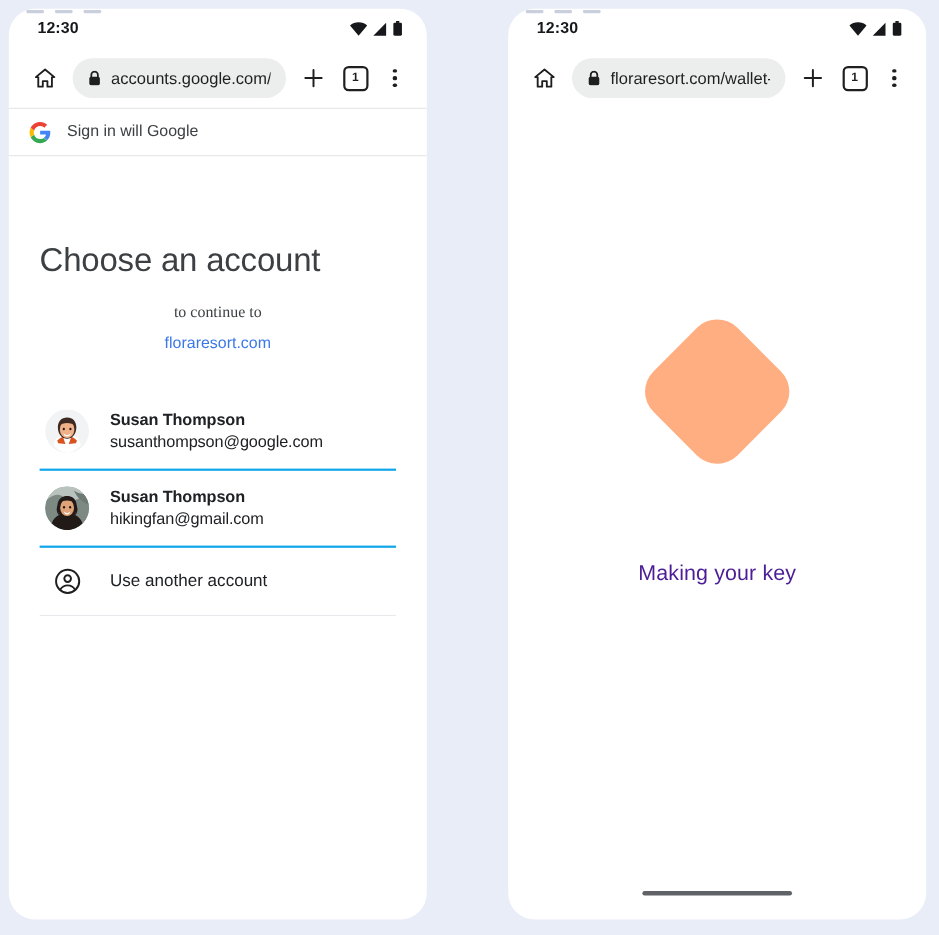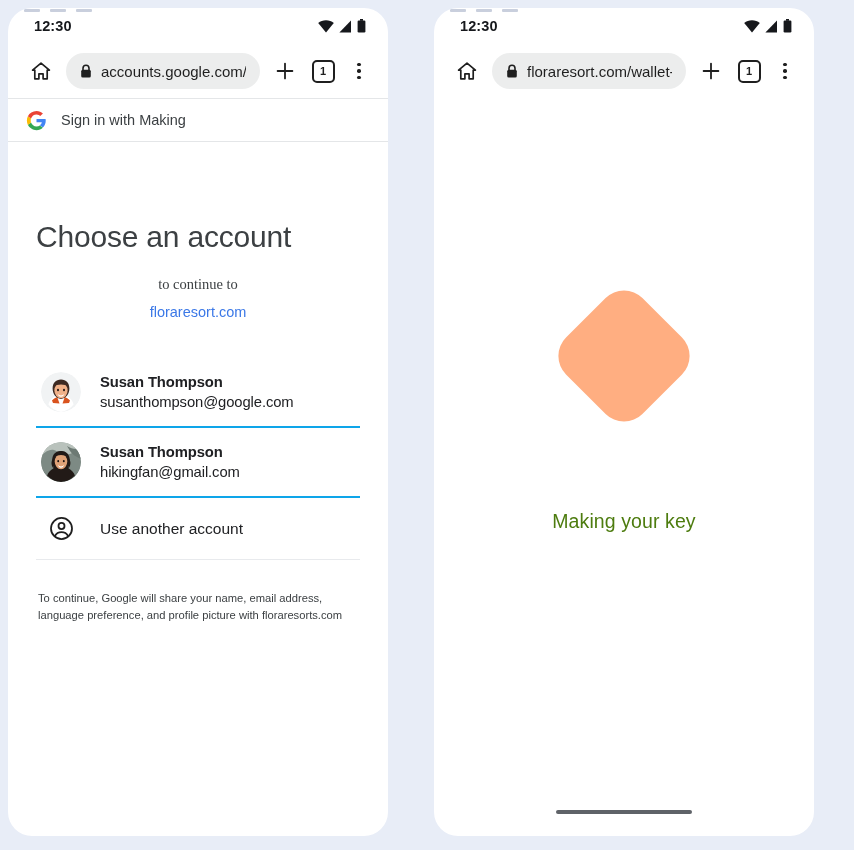--- a/index.html
+++ b/index.html
@@ -12,21 +12,21 @@
     background: #e8edf7;
     font-family: "Liberation Sans", sans-serif;
     overflow: hidden;
     position: relative;
   }
 
   .stage {
     position: absolute;
     inset: 0;
     display: flex;
-    gap: 46px;
+    gap: 74px;
     padding-left: 8px;
     box-sizing: border-box;
   }
 
   
   .phone {
     position: relative;
     width: 380px;
     margin-top: 8px;
     height: 828px;
@@ -251,21 +251,21 @@
   .diamond {
     width: 108px;
     height: 108px;
     border-radius: 26px;
     transform: rotate(45deg);
     margin-top: 204px;
   }
   .making-label {
     margin-top: 100px;
     font-size: 19.5px;
-    color: #4d7c0f;
+    color: #4c1d95;
     letter-spacing: 0.1px;
   }
   .home-indicator {
     position: absolute;
     bottom: 22px;
     left: 50%;
     transform: translateX(-50%);
     width: 136px;
     height: 4px;
     border-radius: 3px;
@@ -348,21 +348,21 @@
       </div>
     </div>
 
     <div class="gheader">
       <svg width="21" height="21" viewBox="0 0 48 48">
         <path fill="#4285F4" d="M45.1 24.5c0-1.6-.1-2.8-.4-4H24v7.3h12.1c-.2 2-1.6 5-4.5 7l6.9 5.4c4.1-3.8 6.6-9.4 6.6-15.7z"></path>
         <path fill="#34A853" d="M24 46c5.9 0 10.9-2 14.5-5.3l-6.9-5.4c-1.9 1.3-4.4 2.2-7.6 2.2-5.8 0-10.7-3.8-12.5-9.1l-7.2 5.5C7.9 41.1 15.4 46 24 46z"></path>
         <path fill="#FBBC05" d="M11.5 28.4c-.5-1.4-.7-2.9-.7-4.4s.3-3 .7-4.4l-7.2-5.6C2.8 16.9 2 20.4 2 24s.8 7.1 2.3 10l7.2-5.6z"></path>
         <path fill="#EA4335" d="M24 10.5c4.1 0 6.9 1.8 8.5 3.3l6.2-6C34.9 4.3 29.9 2 24 2 15.4 2 7.9 6.9 4.3 14l7.2 5.6c1.8-5.3 6.7-9.1 12.5-9.1z"></path>
       </svg>
-      <span class="label">Sign in with Making</span>
+      <span class="label">Sign in will Google</span>
     </div>
 
     <div class="chooser">
       <h1 class="title">Choose an account</h1>
       <div class="subtitle">to continue to</div>
       <div class="domain">floraresort.com</div>
 
       <div class="account-list">
 
         <div class="account-row">
@@ -420,21 +420,20 @@
             <svg width="25" height="25" viewBox="0 0 24 24">
               <circle cx="12" cy="12" r="10.1" fill="none" stroke="#1f1f1f" stroke-width="1.7"></circle>
               <circle cx="12" cy="9.6" r="2.9" fill="none" stroke="#1f1f1f" stroke-width="1.7"></circle>
               <path d="M5.6 19.2c1.3-2.3 3.6-3.7 6.4-3.7s5.1 1.4 6.4 3.7" fill="none" stroke="#1f1f1f" stroke-width="1.7" stroke-linecap="round"></path>
             </svg>
           </span>
           <span class="another-label">Use another account</span>
         </div>
       </div>
 
-      <div class="disclaimer">To continue, Google will share your name, email address, language preference, and profile picture with floraresorts.com</div>
     </div>
   </div>
 
   <div class="phone">
 
     <div class="topcrumb" style="left:16px">
       <i></i>
         <i></i>
         <i></i>
     </div>

